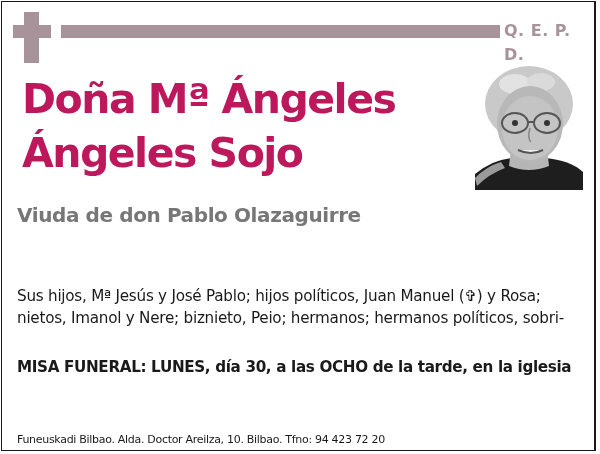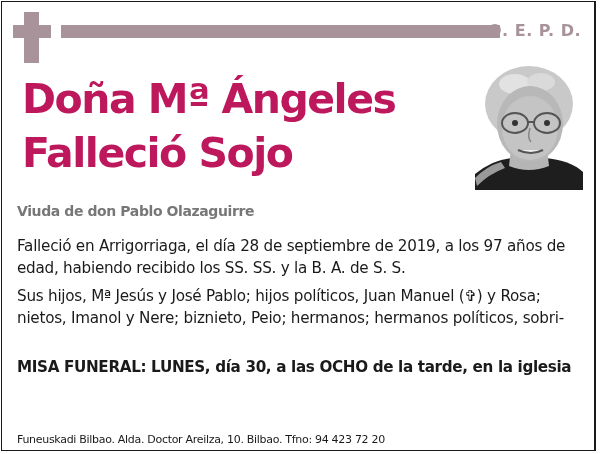--- a/index.html
+++ b/index.html
@@ -6,33 +6,33 @@
     body { width: 600px; height: 454px; position: relative; overflow: hidden; }
     .frame {
       position: absolute; left: 1px; top: 1px; width: 595px; height: 450px;
       border: 1px solid #1a1a1a; border-right-width: 2px; box-sizing: border-box;
       background: #fff;
     }
     .cross-v { position: absolute; left: 22px; top: 10px; width: 15px; height: 51px; }
     .cross-h { position: absolute; left: 11px; top: 23px; width: 38px; height: 13px; }
     .top-bar { position: absolute; left: 59px; top: 23px; width: 439px; height: 13px; }
     .qepd {
-      position: absolute; left: 486px; top: 17px;
+      position: absolute; left: 502px; top: 17px;
       font-family: "DejaVu Sans", sans-serif; font-weight: bold; font-size: 16px;
       letter-spacing: 0.5px; line-height: 24px;
     }
     .name {
       position: absolute; left: 20px; top: 70px;
       font-family: "DejaVu Sans", sans-serif; font-weight: bold; font-size: 41px;
       line-height: 54px; color: #be185d; letter-spacing: -1.5px;
     }
     .photo { position: absolute; left: 473px; top: 60px; width: 108px; height: 128px; overflow: hidden; }
     .subtitle {
       position: absolute; left: 15px; top: 201px;
-      font-family: "DejaVu Sans", sans-serif; font-weight: bold; font-size: 14px;
+      font-family: "DejaVu Sans", sans-serif; font-weight: bold; font-size: 20px;
       color: #777777; letter-spacing: -0.4px;
     }
     .body-text {
       position: absolute; left: 15px; width: 568px;
       font-family: "DejaVu Sans", sans-serif; font-size: 15.2px; line-height: 22px;
       color: #1a1a1a; letter-spacing: -0.25px;
     }
     .p1 { top: 233px; }
     .p2 { top: 283px; }
     .p3 { top: 354px; font-weight: bold; letter-spacing: -0.35px; }
@@ -48,21 +48,21 @@
 
 <div class="frame">
 
   <div class="cross-v" style="background:#a8939b"></div>
   <div class="cross-h" style="background:#a8939b"></div>
   <div class="top-bar" style="background:#a8939b"></div>
   <div class="qepd" style="color:#a8939b">Q. E. P. D.</div>
 
   <div class="name">
     <span class="line">Doña Mª Ángeles</span>
-    <span class="line">Falleció Sojo</span>
+    <span class="line">Ángeles Sojo</span>
   </div>
 
   <div class="photo">
     <svg width="108" height="128" viewBox="0 0 108 128">
       <rect width="108" height="128" fill="#ffffff"></rect>
 
       <path d="M0 128 L0 112 Q20 96 40 96 L70 96 Q95 98 108 110 L108 128 Z" fill="#1e1e1e"></path>
       <path d="M0 116 Q12 104 26 100 L30 106 Q14 112 2 124 Z" fill="#9a9a9a"></path>
 
       <path d="M36 86 L72 86 L74 104 Q54 112 34 104 Z" fill="#b5b5b5"></path>
@@ -80,24 +80,20 @@
       <circle cx="40" cy="61" r="3" fill="#333"></circle>
       <circle cx="72" cy="61" r="3" fill="#333"></circle>
 
       <path d="M55 66 Q52 76 56 80" stroke="#888" stroke-width="1.5" fill="none"></path>
       <path d="M43 88 Q56 94 68 88" stroke="#555" stroke-width="2" fill="#eeeeee"></path>
     </svg>
   </div>
 
   <div class="subtitle">Viuda de don Pablo Olazaguirre</div>
 
-  <div class="body-text p1">
-    <span class="line">Falleció en Arrigorriaga, el día 28 de septiembre de 2019, a los 97 años de</span>
-    <span class="line">edad, habiendo recibido los SS. SS. y la B. A. de S. S.</span>
-  </div>
 
   <div class="body-text p2">
     <span class="line">Sus hijos, Mª Jesús y José Pablo; hijos políticos, Juan Manuel (✞) y Rosa;</span>
     <span class="line">nietos, Imanol y Nere; biznieto, Peio; hermanos; hermanos políticos, sobri-</span>
   </div>
 
   <div class="body-text p3">
     <span class="line">MISA FUNERAL: LUNES, día 30, a las OCHO de la tarde, en la iglesia</span>
   </div>
 

